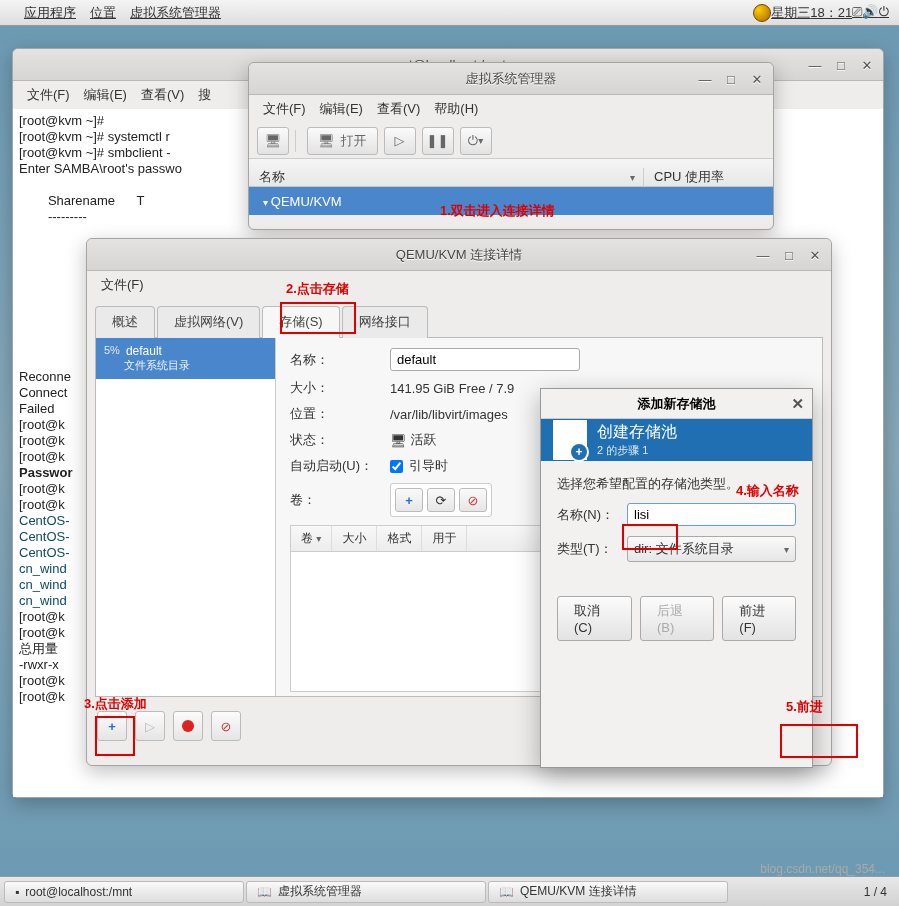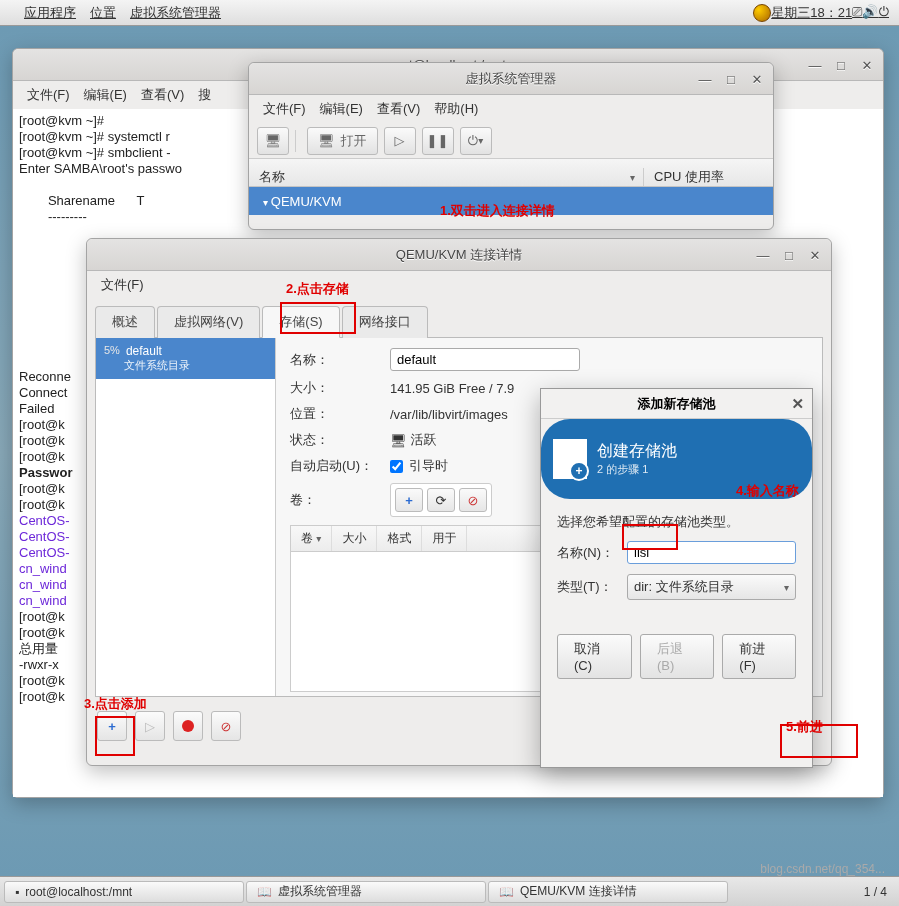--- a/index.html
+++ b/index.html
@@ -14,21 +14,21 @@
 
 .win { position:absolute; background:#eeedec; border:1px solid #a4a4a4; border-radius:6px; box-shadow:0 6px 20px rgba(0,0,0,.25); }
 .win .titlebar { height:32px; background:linear-gradient(#e4e3e2,#d7d5d3); border-bottom:1px solid #b8b8b8; border-radius:6px 6px 0 0; display:flex; align-items:center; justify-content:center; position:relative; color:#444; text-shadow:0 1px #fff; font-size:13px; }
 .win .wbtns { position:absolute; right:6px; top:6px; display:flex; gap:6px; }
 .win .wbtn { width:20px; height:20px; display:flex; align-items:center; justify-content:center; color:#555; cursor:pointer; border-radius:3px;}
 .menubar { height:28px; display:flex; align-items:center; gap:2px; padding:0 8px; font-size:13px; color:#333; }
 .menubar span{ padding:2px 6px; }
 
 
 .term-body { background:#fff; padding:4px 6px; font-family:"DejaVu Sans Mono","Liberation Mono",monospace; font-size:13px; line-height:16px; white-space:pre; color:#222; height:calc(100% - 60px); overflow:hidden;}
-.term-body .g{color:#6d28d9;}
+.term-body .g{color:#0c4a6e;}
 .term-body .b{font-weight:bold;}
 
 
 .vm-toolbar{height:36px; border-bottom:1px solid #ccc; display:flex; align-items:center; gap:6px; padding:0 8px;}
 .tbtn{width:32px;height:28px;border:1px solid #bbb;border-radius:3px;background:linear-gradient(#fafafa,#e2e2e2);display:flex;align-items:center;justify-content:center;color:#666;}
 .tbtn.wide{width:auto;padding:0 10px;gap:6px;font-size:13px;}
 .vm-headerrow{height:28px;background:linear-gradient(#f5f5f5,#e7e7e7);border-bottom:1px solid #c4c4c4;display:flex;align-items:flex-end;font-size:13px;color:#333;}
 .vm-headerrow .col1{flex:0 0 395px;padding-left:10px;display:flex;align-items:center;justify-content:space-between;padding-right:8px;border-right:1px solid #ccc;}
 .vm-headerrow .col2{padding-left:10px;}
 .vm-row{height:28px;background:#4a86cc;color:#fff;display:flex;align-items:center;}
@@ -51,21 +51,21 @@
 .smbtn{width:28px;height:24px;border:1px solid #bbb;border-radius:3px;background:linear-gradient(#fafafa,#e6e6e6);display:flex;align-items:center;justify-content:center;}
 .volhead{display:flex;border:1px solid #ccc;background:linear-gradient(#f8f8f8,#ececec);font-size:12px;color:#333;margin-top:6px;}
 .volhead div{padding:4px 10px;border-right:1px solid #ddd;}
 .cd-botbar{display:flex;gap:8px;padding:6px 10px 10px 10px;align-items:center;}
 .iconbtn{width:30px;height:30px;border:1px solid #bbb;border-radius:3px;background:linear-gradient(#fbfbfb,#e5e5e5);display:flex;align-items:center;justify-content:center;}
 
 
 .dlg{position:absolute;background:#f2f1f0;border:1px solid #999;box-shadow:0 8px 24px rgba(0,0,0,.3);}
 .dlg .dtitle{height:30px;display:flex;align-items:center;justify-content:center;font-weight:bold;font-size:13px;border-bottom:1px solid #ccc;position:relative;}
 .dlg .dtitle .dc{position:absolute;right:8px;top:6px;font-size:15px;color:#555;cursor:pointer;}
-.dlg .bluehead{background:#1f6fb2;color:#fff;padding:20px 12px;display:flex;align-items:center;gap:10px;border-radius:29px;}
+.dlg .bluehead{background:#1f6fb2;color:#fff;padding:1px 12px;display:flex;align-items:center;gap:10px;}
 .dlg .bluehead .ico{width:34px;height:40px;background:#fff;position:relative;}
 .dlg .bluehead .ico::after{content:"+";position:absolute;bottom:-2px;right:-2px;background:#1f6fb2;color:#fff;border:2px solid #fff;border-radius:50%;width:16px;height:16px;display:flex;align-items:center;justify-content:center;font-weight:bold;font-size:12px;}
 .dlg .form{padding:14px 16px;font-size:13px;color:#333;}
 .dlg .frow{display:flex;align-items:center;margin-bottom:10px;}
 .dlg .frow .fl{width:70px;}
 .dlg .btnrow{display:flex;gap:8px;justify-content:flex-end;padding:10px 16px 16px;}
 .btn{border:1px solid #aaa;border-radius:3px;background:linear-gradient(#fbfbfb,#e3e3e3);padding:5px 16px;font-size:13px;color:#333;cursor:pointer;}
 .btn.disabled{color:#aaa;}
 
 
@@ -300,21 +300,21 @@
   </div>
 </div>
 
 <div class="annot" style="left:440px; top:202px;">1.双击进入连接详情</div>
 <div class="annot" style="left:286px; top:280px;">2.点击存储</div>
 <div class="rbox" style="left:280px; top:302px; width:76px; height:32px;"></div>
 <div class="annot" style="left:84px; top:695px;">3.点击添加</div>
 <div class="rbox" style="left:95px; top:716px; width:40px; height:40px;"></div>
 <div class="annot" style="left:736px; top:482px;">4.输入名称</div>
 <div class="rbox" style="left:622px; top:524px; width:56px; height:26px;"></div>
-<div class="annot" style="left:786px; top:718px;">5.前进</div>
+<div class="annot" style="left:786px; top:698px;">5.前进</div>
 <div class="rbox" style="left:780px; top:724px; width:78px; height:34px;"></div>
 
 <div class="wm">blog.csdn.net/qq_354...</div>
 
 <div class="taskbar">
   <div class="tbitem">
       <span>▪</span>
       <span>root@localhost:/mnt</span>
     </div>
   <div class="tbitem">

